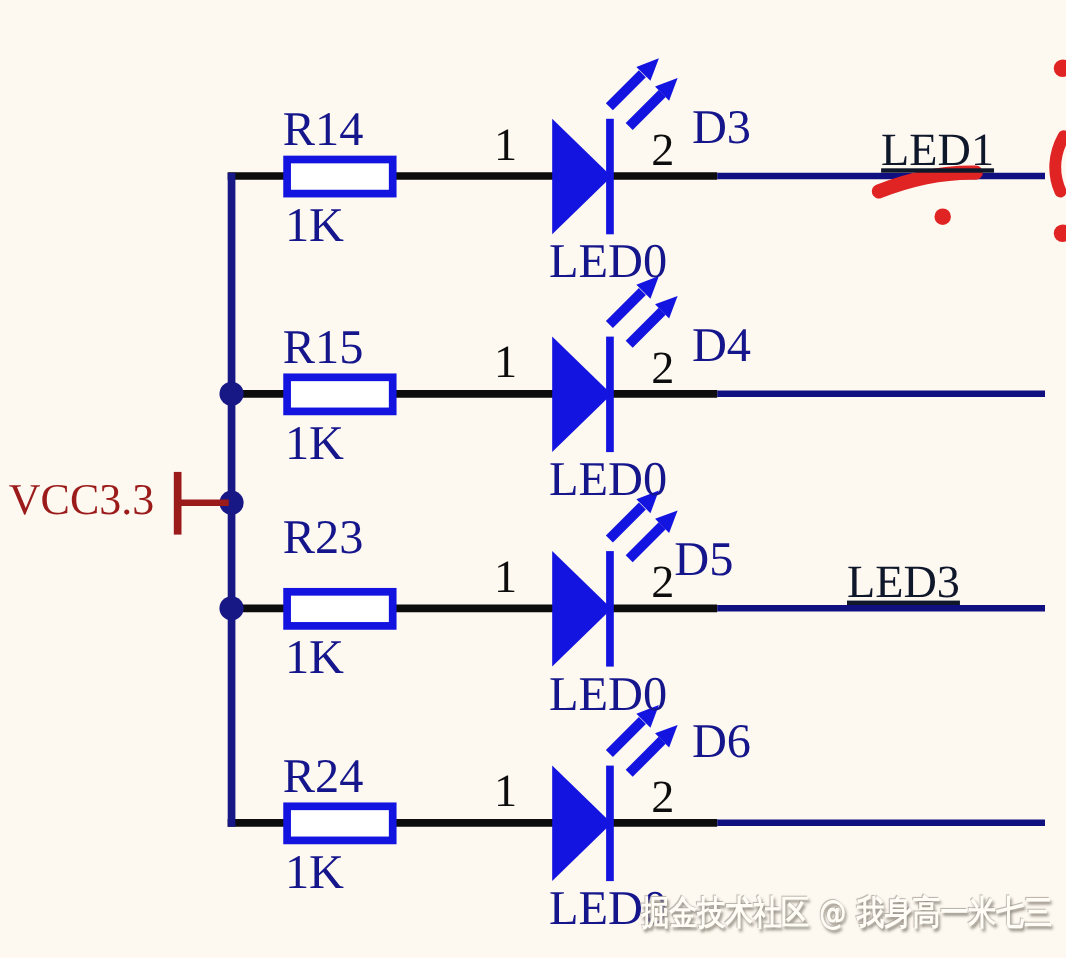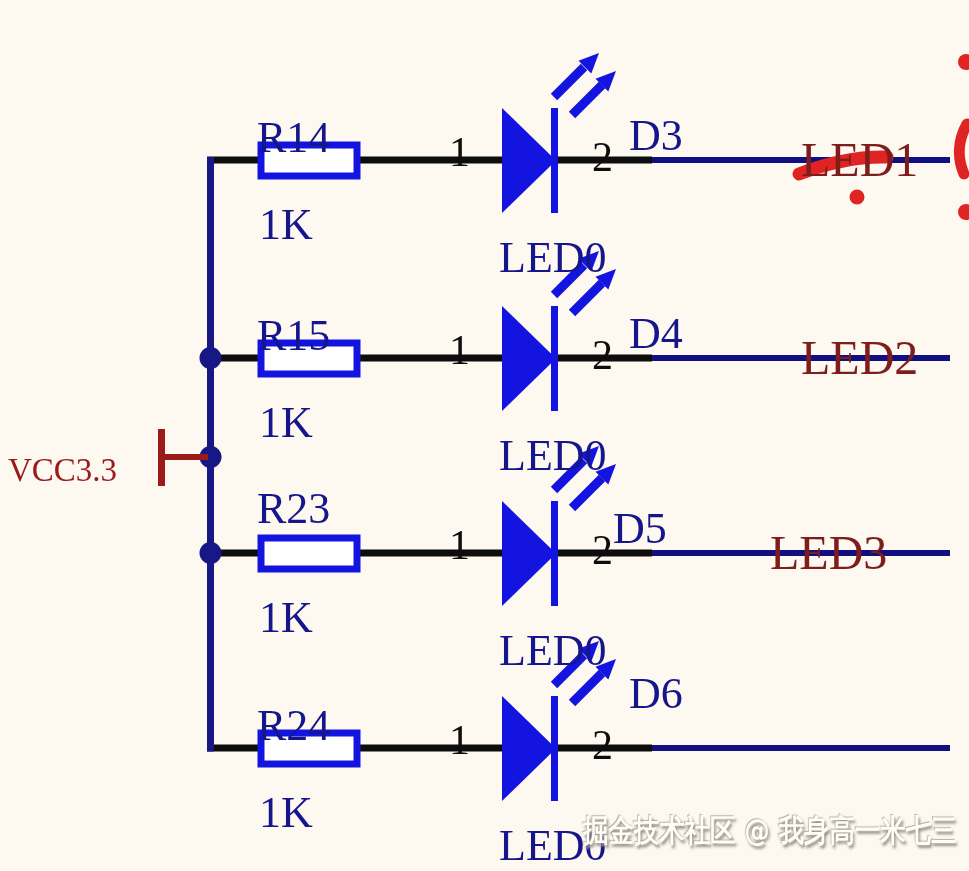--- a/index.html
+++ b/index.html
@@ -5,25 +5,25 @@
   html,body { margin:0; padding:0; }
   #canvas {
     position: relative;
     width: 969px;
     height: 871px;
     background: #fdf8f0;
     overflow: hidden;
     font-family: "Liberation Serif", "DejaVu Serif", serif;
   }
   #schematic { position:absolute; left:0; top:0; }
-  .lbl { position:absolute; line-height:1; white-space:nowrap;margin-top:20px; }
+  .lbl { position:absolute; line-height:1; white-space:nowrap; }
   .ref  { color:#16168c; font-size:44px; }
   .pin  { color:#0d0d0d; font-size:42px; }
-  .net  { color:#7f1d1d; font-size:48px; }
-  .vcc  { color:#9b1b1b; font-size:33px; }
+  .net  { color:#0f172a; font-size:42px;text-decoration:underline; }
+  .vcc  { color:#9b1b1b; font-size:40px; }
   .watermark {
     position:absolute;
     left:583px; top:813px;
     font-family:"DejaVu Sans","Liberation Sans",sans-serif;
     font-weight:bold;
     font-size:31px;
     line-height:1.1;
     color:#fffdf6;
     text-shadow:2px 3px 3px #989288, -1px -1px 1px #b5b0a8;
     transform:scaleX(0.82);
@@ -87,21 +87,20 @@
   <div class="lbl ref" style="left:629px; top:94px;">D3</div>
   <div class="lbl ref" style="left:499px; top:216px;">LED0</div>
   <div class="lbl net" style="left:801px; top:116px;">LED1</div>
 
   <div class="lbl ref" style="left:257px; top:294px;">R15</div>
   <div class="lbl ref" style="left:259px; top:381px;">1K</div>
   <div class="lbl pin" style="left:449px; top:309px;">1</div>
   <div class="lbl pin" style="left:592px; top:314px;">2</div>
   <div class="lbl ref" style="left:629px; top:292px;">D4</div>
   <div class="lbl ref" style="left:499px; top:414px;">LED0</div>
-  <div class="lbl net" style="left:801px; top:314px;">LED2</div>
 
   <div class="lbl ref" style="left:257px; top:467px;">R23</div>
   <div class="lbl ref" style="left:259px; top:576px;">1K</div>
   <div class="lbl pin" style="left:449px; top:504px;">1</div>
   <div class="lbl pin" style="left:592px; top:509px;">2</div>
   <div class="lbl ref" style="left:613px; top:487px;">D5</div>
   <div class="lbl ref" style="left:499px; top:609px;">LED0</div>
   <div class="lbl net" style="left:770px; top:509px;">LED3</div>
 
   <div class="lbl ref" style="left:257px; top:684px;">R24</div>

